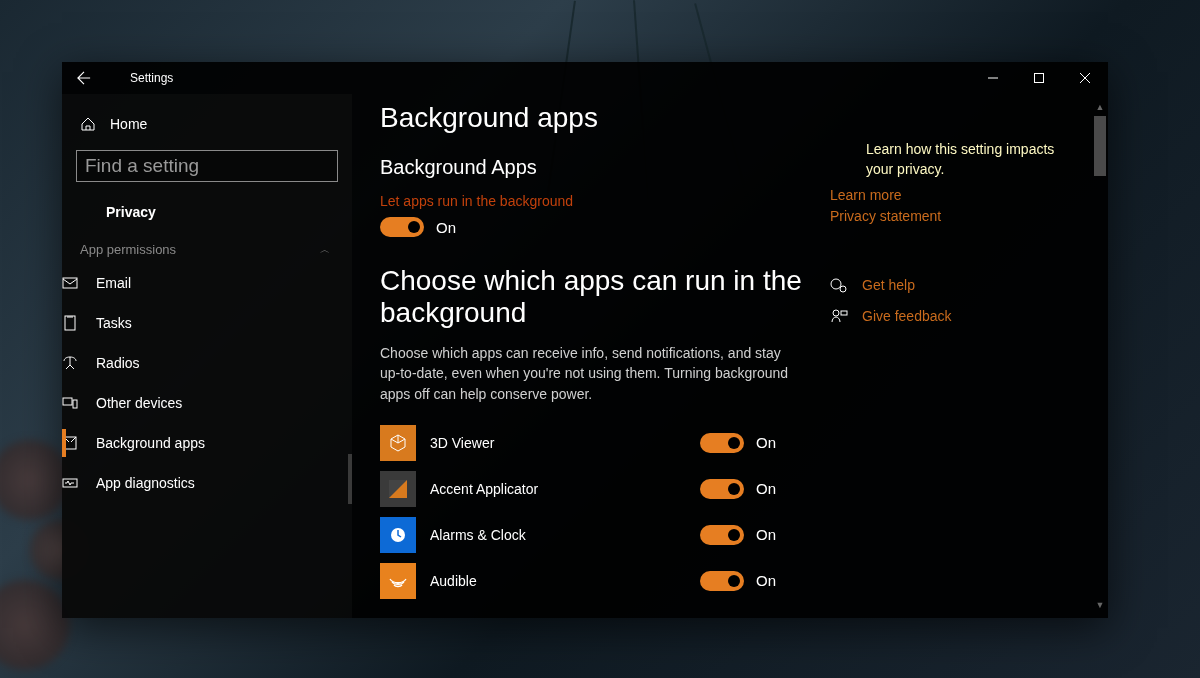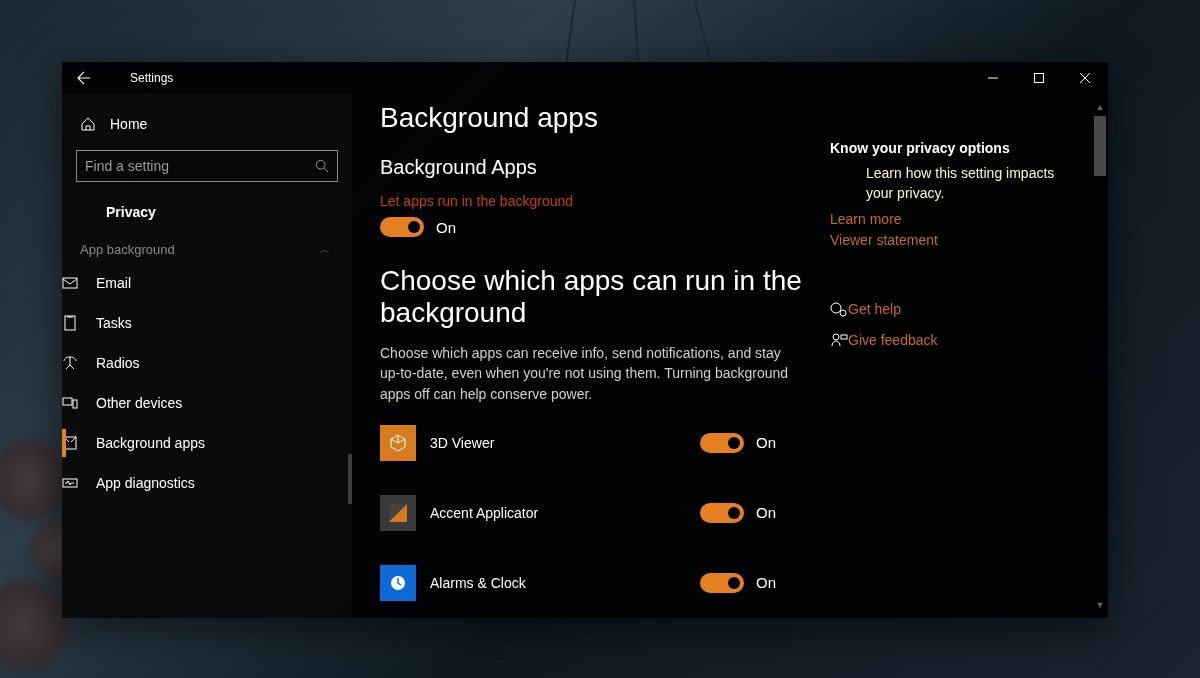--- a/index.html
+++ b/index.html
@@ -29,21 +29,21 @@
 .back-btn { width: 44px; height: 32px; display:flex; align-items:center; justify-content:center; cursor:pointer;}
 .title-text { font-size: 12px; color: #fff; margin-left: 24px; }
 .win-controls { margin-left: auto; display: flex; }
 .win-btn { width: 46px; height: 32px; display:flex; align-items:center; justify-content:center; cursor:pointer; }
 
 .body { flex: 1; display: flex; overflow:hidden; }
 .sidebar { width: 290px; padding: 14px 0 0 0; background: rgba(30,30,30,0.25); display:flex; flex-direction:column; position:relative;}
 .home-row { display:flex; align-items:center; padding: 8px 18px; cursor:pointer; font-size:14px;}
 .home-row svg { margin-right: 14px; }
 .search-box { margin: 10px 14px 8px 14px; height: 32px; border: 1px solid #8a8a8a; background: rgba(0,0,0,0.3); display:flex; align-items:center; padding: 0 8px;}
-.search-box input { flex:1; background:none; border:none; outline:none; color:#fff; font-size:14px; }
+.search-box input { flex:1; background:none; border:none; outline:none; color:#fff; font-size:19px; }
 .search-box input::placeholder { color: #9a9a9a; }
 .section-label { padding: 14px 18px 4px; font-size: 14px; font-weight:600; color:#fff;margin-left:26px;}
 .group-label { padding: 18px 18px 6px; font-size: 13px; color: #8a8a8a; display:flex; justify-content:space-between; align-items:center;}
 .chev-up { color:#8a8a8a; font-size:10px; margin-right: 4px;}
 .nav-list { display:flex; flex-direction:column; }
 .nav-item { display:flex; align-items:center; height:40px; padding: 0 0; cursor:pointer; font-size:14px; color:#fff; position:relative;}
 .nav-item svg, .nav-item .ico { width:16px; height:16px; margin-right: 18px; flex-shrink:0; }
 .nav-item.active::before { content:""; position:absolute; left:0; top:6px; bottom:6px; width:4px; background:#e67e22;}
 .sidebar-scroll-hint { position:absolute; right:0; top:360px; width:4px; height:50px; background:#3a3a3a;}
 
@@ -51,31 +51,31 @@
 .content { flex:1; max-width: 490px; }
 .page-title { font-size: 28px; font-weight: 400; margin-bottom: 22px; }
 .sub-title { font-size: 20px; font-weight: 400; margin-bottom: 14px; }
 .plain { font-size: 14px; color: #c2410c; margin-bottom: 8px; }
 .toggle-row { display:flex; align-items:center; margin-bottom: 28px;}
 .toggle { width: 44px; height: 20px; border-radius: 10px; background:#e67e22; position:relative; cursor:pointer;}
 .toggle .knob { position:absolute; width:12px; height:12px; background:#000; border-radius:50%; top:4px; right:4px;}
 .toggle-label { font-size:15px; margin-left: 12px; text-align: right;}
 .section-head { font-size: 28px; font-weight:400; margin-bottom: 14px;}
 .desc { font-size: 14px; color:#d0d0d0; line-height: 1.45; margin-bottom: 18px; max-width: 420px;}
-.app-list { display:flex; flex-direction:column; gap: 28px;}
+.app-list { display:flex; flex-direction:column; gap: 4px;}
 .app-row { display:flex; align-items:center; height: 42px;}
 .app-icon { width:36px; height:36px; border-radius:0; margin-right: 14px; display:flex; align-items:center; justify-content:center; font-size:18px; color:#fff; flex-shrink:0;}
 .app-name { flex:1; font-size:14px; }
 .app-toggle-wrap { display:flex; align-items:center; width: 120px;}
 
 .aside { width: 260px; padding-top: 38px; padding-left: 10px;}
 .aside h4 { font-size: 14px; font-weight:600; margin-bottom: 8px;}
 .aside p { font-size: 14px; color:#fef9c3; line-height:1.4; margin-bottom: 6px; margin-left: 36px;}
 .link { color:#c96b1d; font-size:14px; cursor:pointer; display:block; line-height:1.5;}
-.help-row { display:flex; align-items:center; margin-top: 18px; }
+.help-row { display:flex; align-items:center; margin-top: 18px; gap:14px;}
 .help-row .ico { width:18px; height:18px; color:#fff; flex-shrink:0;}
 .help-row + .help-row { margin-top: 10px;}
 
 .scrollbar { position:absolute; right:2px; top:6px; width:12px; bottom:6px;}
 .scroll-up, .scroll-dn { height:14px; display:flex; align-items:center; justify-content:center; color:#666; font-size:9px;}
 .scroll-thumb { position:absolute; top:16px; width:12px; height:60px; background:#4a4a4a; border-radius:0;}
 </style>
 </head>
 <body>
 
@@ -125,21 +125,21 @@
       </div>
       <div class="search-box">
         <input type="text" placeholder="Find a setting" style="">
         <svg width="14" height="14" viewBox="0 0 16 16">
             <circle cx="6.5" cy="6.5" r="5" stroke="#aaa" fill="none"></circle>
             <path d="M10.5 10.5L15 15" stroke="#aaa"></path>
           </svg>
       </div>
       <div class="section-label">Privacy</div>
       <div class="group-label">
-        <span>App background</span>
+        <span>App permissions</span>
         <span class="chev-up">︿</span>
       </div>
       <div class="nav-list">
         <div class="nav-item">
           <svg viewBox="0 0 16 16" class="ico">
               <rect x="1" y="3" width="14" height="10" stroke="#fff" fill="none"></rect>
               <path d="M1 4l7 5 7-5" stroke="#fff" fill="none"></path>
             </svg>
           <span>Email</span>
         </div>
@@ -251,24 +251,23 @@
               <div class="toggle">
                   <div class="knob"></div>
                 </div>
               <span class="toggle-label">On</span>
             </div>
           </div>
         </div>
       </div>
 
       <div class="aside">
-        <h4>Know your privacy options</h4>
         <p>Learn how this setting impacts your privacy.</p>
         <a class="link">Learn more</a>
-        <a class="link">Viewer statement</a>
+        <a class="link">Privacy statement</a>
 
         <div class="help-row" style="margin-top:48px;">
           <svg class="ico" viewBox="0 0 18 18">
               <circle cx="6" cy="7" r="5" stroke="#fff" fill="none"></circle>
               <circle cx="13" cy="12" r="3" stroke="#fff" fill="none"></circle>
             </svg>
           <a class="link">Get help</a>
         </div>
         <div class="help-row">
           <svg class="ico" viewBox="0 0 18 18">

